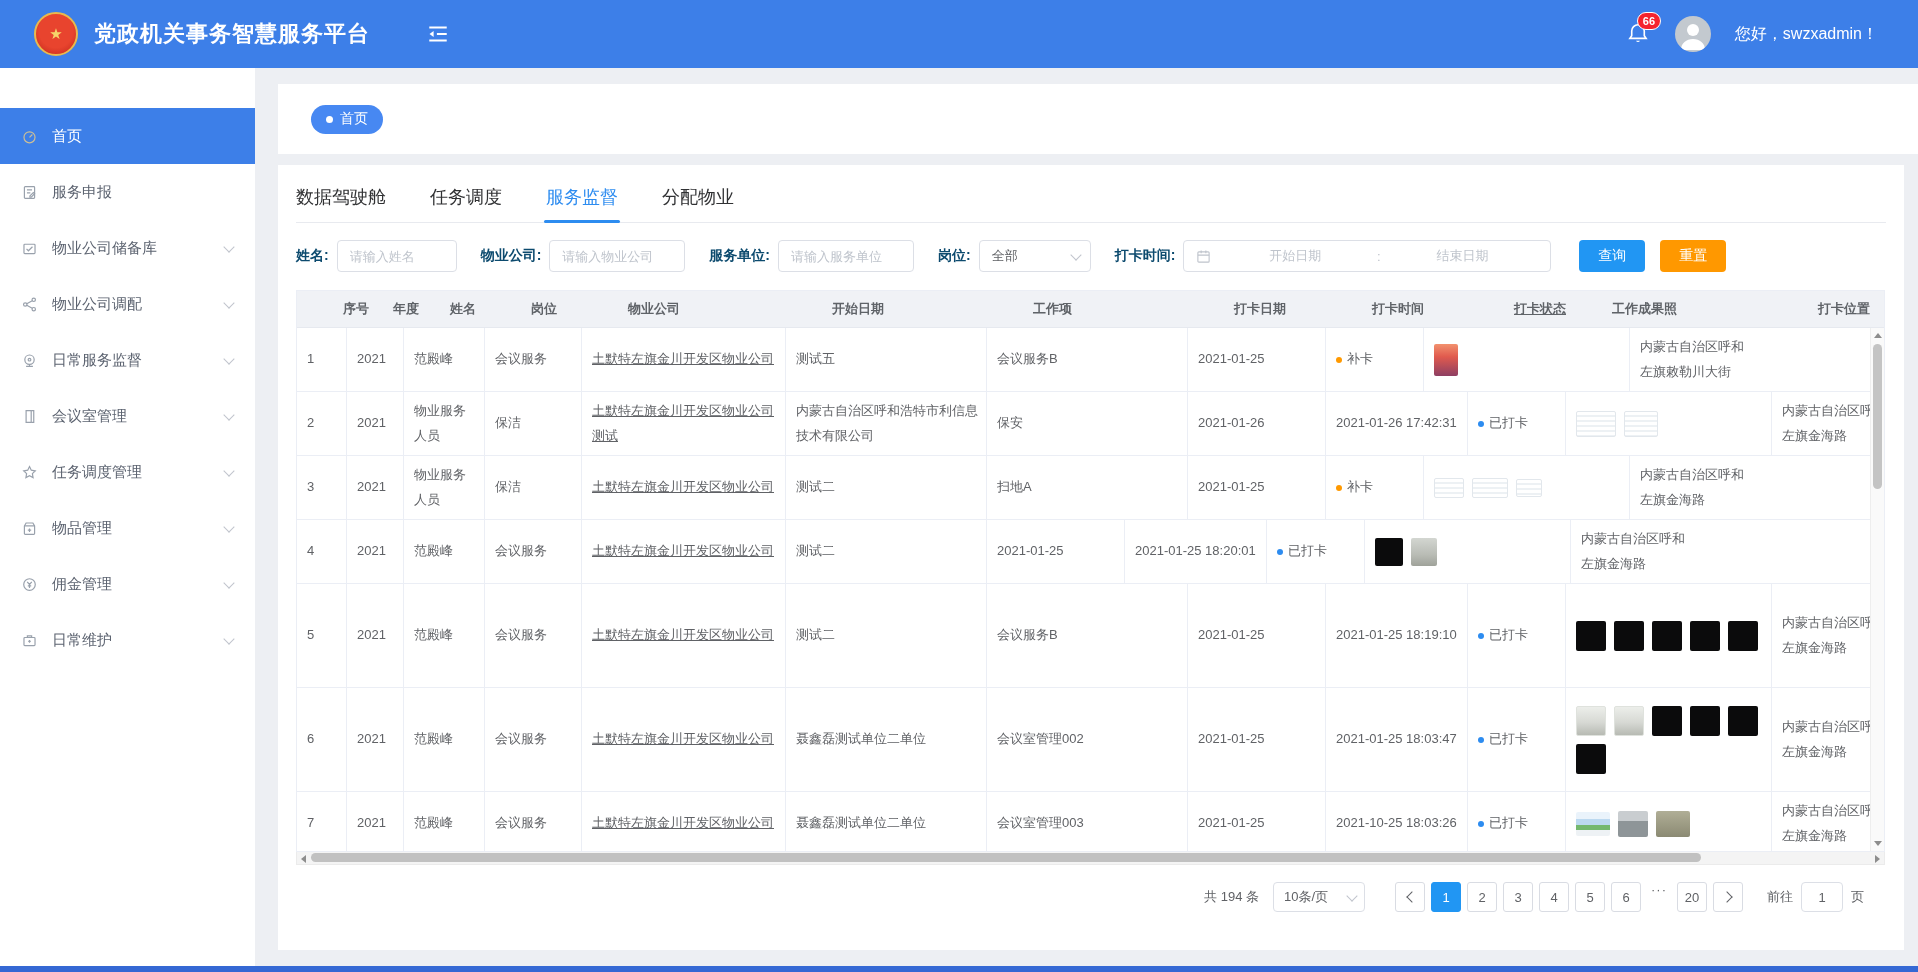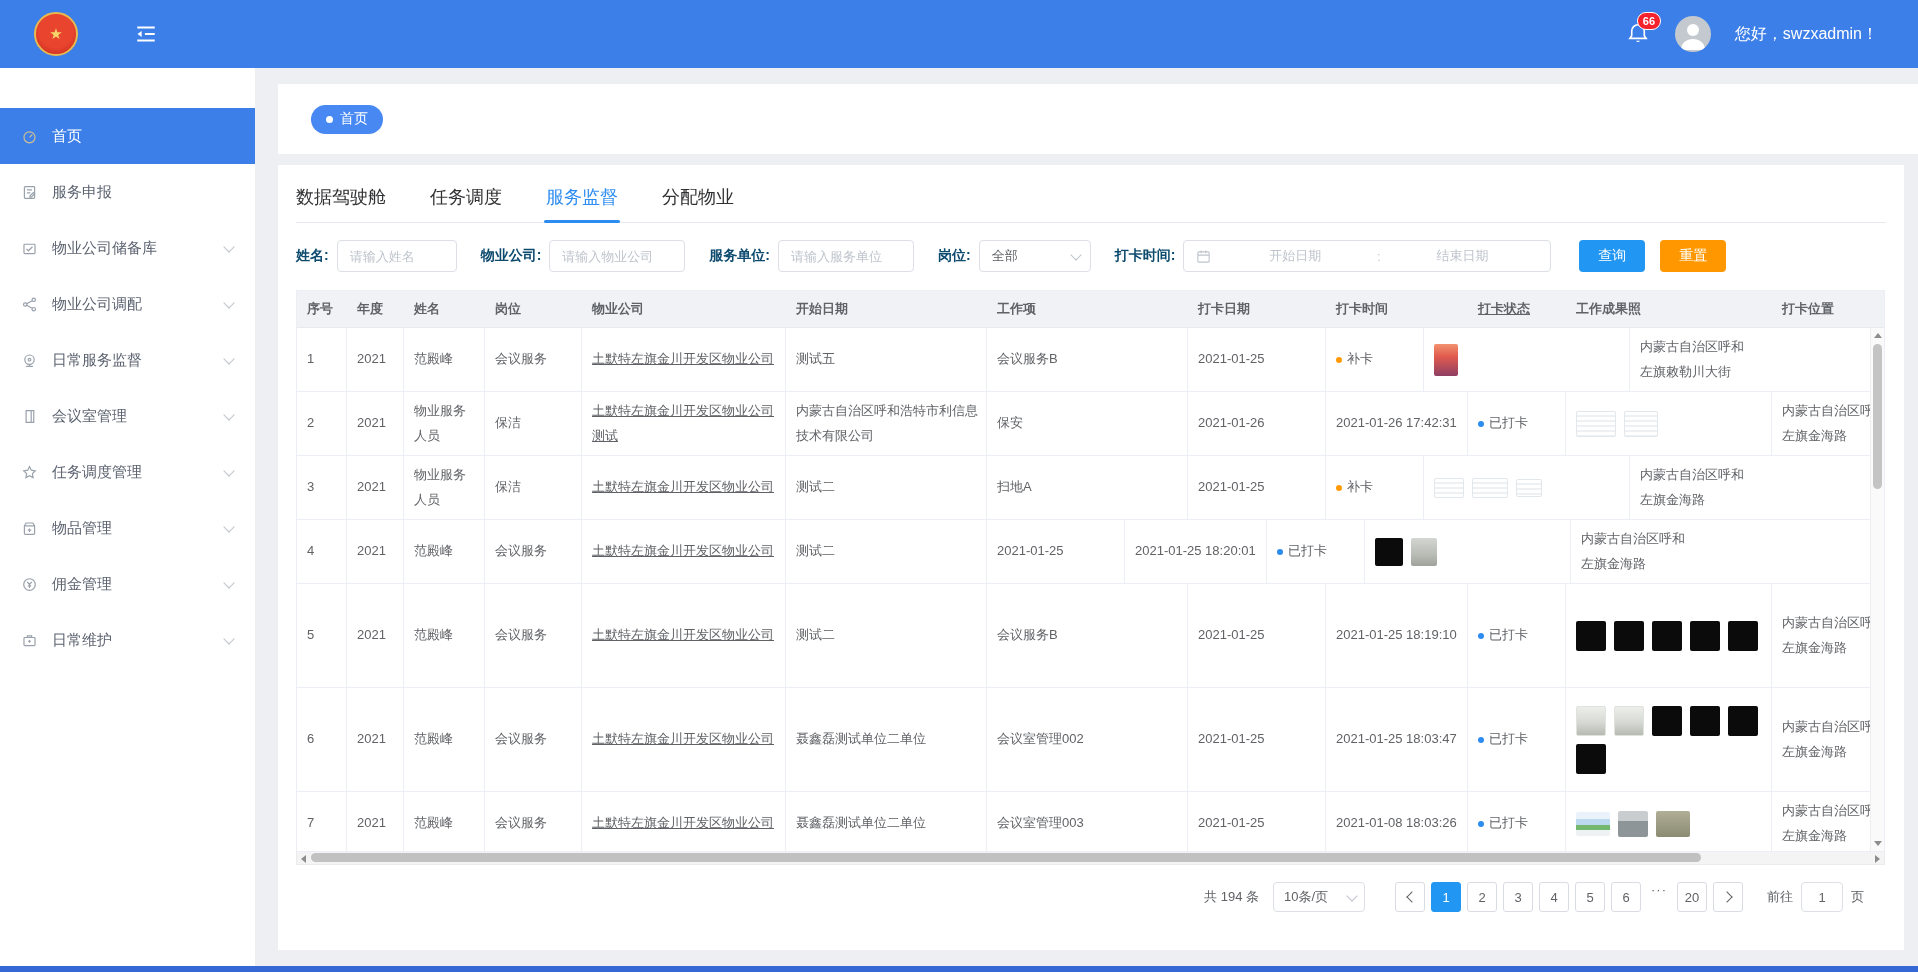--- a/index.html
+++ b/index.html
@@ -59,21 +59,21 @@
   .daterange{height:32px;border:1px solid #dcdfe6;border-radius:4px;box-sizing:border-box;display:flex;align-items:center;
     padding:0 12px;font-size:13px;color:#bfc4cc;background:#fff;cursor:pointer;}
   .daterange .cal{margin-right:8px;display:flex;}
   .daterange .d-start,.daterange .d-end{flex:1;text-align:center;}
   .daterange .d-sep{color:#bfc4cc;padding:0 6px;}
   .btn{height:32px;border:none;border-radius:4px;color:#fff;font-size:14px;padding:0 19px;cursor:pointer;font-family:inherit;}
   .btn-primary{background:#2196f3;margin-left:14px;}
   .btn-warning{background:#ff9800;margin-left:15px;}
   
   .table-wrap{margin-top:18px;width:1589px;border:1px solid #ebeef5;box-sizing:border-box;position:relative;}
-  .thead{display:flex;background:#f0f2f6;height:37px;box-sizing:border-box;border-bottom:1px solid #e6e9ef;}
+  .thead{display:flex;background:#f0f2f6;height:37px;box-sizing:border-box;border-bottom:1px solid #e6e9ef;padding-left:36px;}
   .th{font-size:13px;font-weight:bold;color:#5f6368;display:flex;align-items:center;padding:0 10px;box-sizing:border-box;
     border-right:1px solid transparent;white-space:nowrap;overflow:hidden;flex:none;}
   .tbody{height:523px;overflow:hidden;position:relative;}
   .tr{display:flex;border-bottom:1px solid #ebeef5;box-sizing:border-box;background:#fff;}
   .td{font-size:13px;color:#606266;padding:6px 10px;box-sizing:border-box;border-right:1px solid #ebeef5;
     display:flex;flex-direction:column;justify-content:center;overflow:hidden;flex:none;line-height:1.9;}
   .td:last-child,.th:last-child{border-right:none;}
   .td .line{white-space:nowrap;}
   .td .u{text-decoration:underline;cursor:pointer;}
   .status{display:flex;align-items:center;white-space:nowrap;}
@@ -116,20 +116,21 @@
     font-size:13px;color:#606266;box-sizing:border-box;outline:none;font-family:inherit;}
   
   .bottom-bar{position:absolute;left:0;bottom:0;width:1918px;height:6px;background:#3568d4;}
 </style>
 </head>
 <body>
 
 <header class="app-header">
   <div class="h-left">
     <div class="emblem">★</div>
+    <div class="app-title">党政机关事务智慧服务平台</div>
     <div class="collapse-ic">
       <svg viewBox="0 0 22 20" width="24" height="22">
           <path d="M3 4h16M10 10h9M3 16h16" stroke="#fff" stroke-width="1.8" fill="none"></path>
           <path d="M7 7.2 3.2 10 7 12.8z" fill="#fff"></path>
         </svg>
     </div>
   </div>
   <div class="h-right">
     <div class="bell-wrap">
       <svg viewBox="0 0 24 24" width="26" height="26">
@@ -524,21 +525,21 @@
             <div class="td" style="width: 81px;">范殿峰</div>
             <div class="td" style="width: 97px;">会议服务</div>
             <div class="td" style="width: 204px;">
               <div class="line u">土默特左旗金川开发区物业公司</div>
             </div>
             <div class="td" style="width: 201px;">
               <div class="line">聂鑫磊测试单位二单位</div>
             </div>
             <div class="td" style="width: 201px;">会议室管理003</div>
             <div class="td" style="width: 138px;">2021-01-25</div>
-            <div class="td" style="width: 142px;">2021-01-08 18:03:26</div>
+            <div class="td" style="width: 142px;">2021-10-25 18:03:26</div>
             <div class="td" style="width: 98px;">
               <div class="status">
                 <span class="s-dot" style="background: rgb(45, 140, 240);"></span>
                 <span>已打卡</span>
               </div>
             </div>
             <div class="td" style="width: 206px;">
               <div class="photos">
                 <span class="ph ph-chartshot" style="width: 34px; height: 24px;"></span>
                 <span class="ph ph-person" style="width: 30px; height: 26px;"></span>

